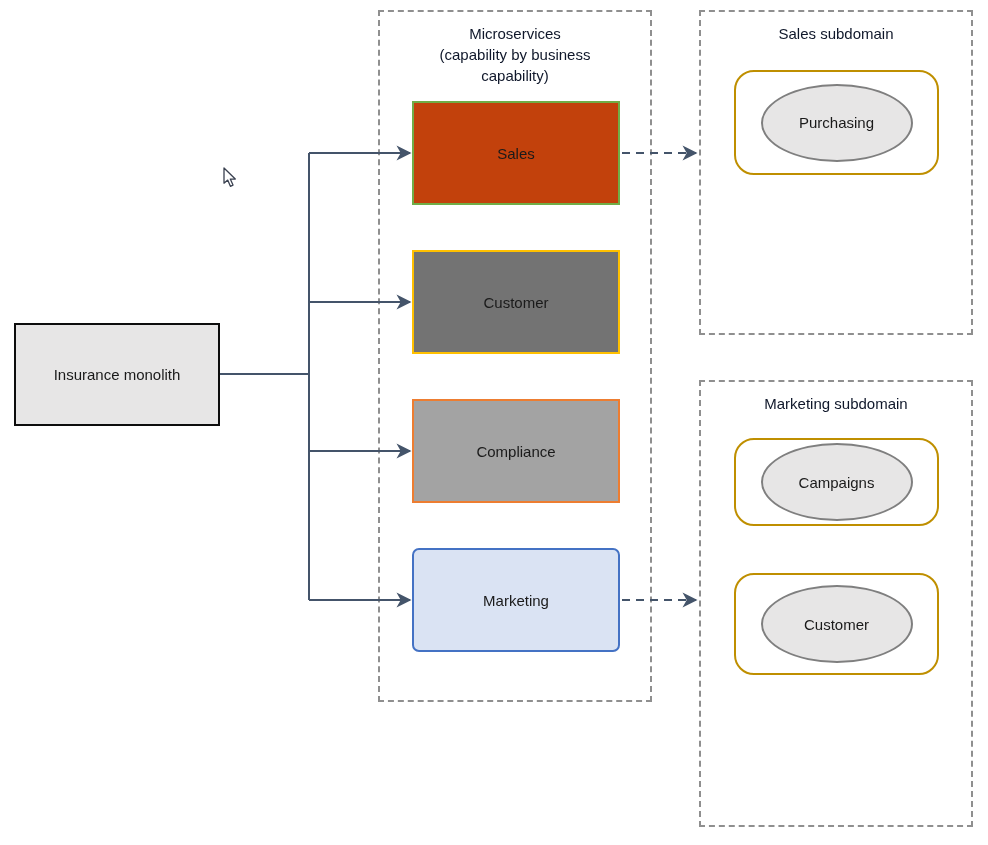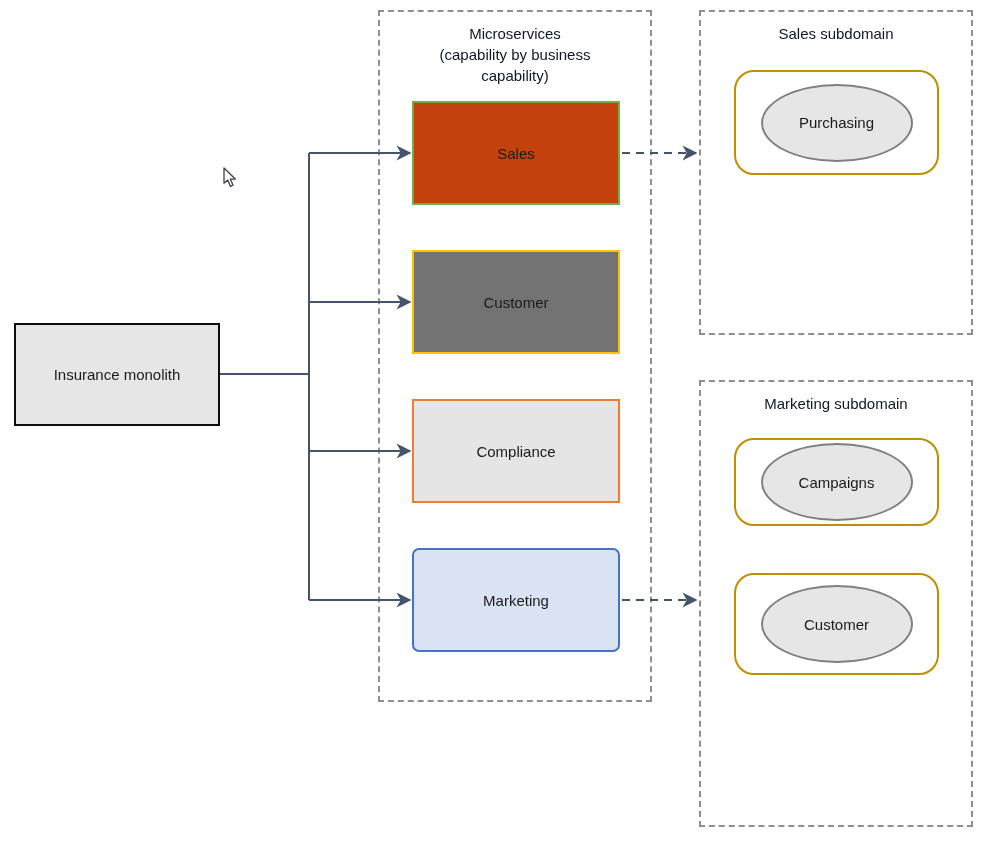--- a/index.html
+++ b/index.html
@@ -69,21 +69,21 @@
       <div>capability)</div>
     </div>
   </div>
 
   <div class="abs service svc-0" style="background-color: #c2410c; border-color: rgb(112, 173, 71);">
     <span>Sales</span>
   </div>
   <div class="abs service svc-1" style="background-color: #737373; border-color: rgb(255, 192, 0);">
     <span>Customer</span>
   </div>
-  <div class="abs service svc-2" style="background-color: #e5e5e5; border-color: rgb(237, 125, 49);">
+  <div class="abs service svc-2" style="background-color: #a3a3a3; border-color: rgb(237, 125, 49);">
     <span>Compliance</span>
   </div>
   <div class="abs service svc-3" style="background-color: rgb(218, 227, 243); border-color: rgb(68, 114, 196); border-radius: 7px;">
     <span>Marketing</span>
   </div>
 
   <div id="sales-sub" class="abs group">
     <div class="group-title">Sales subdomain</div>
   </div>
   <div class="abs pill pill-0">

